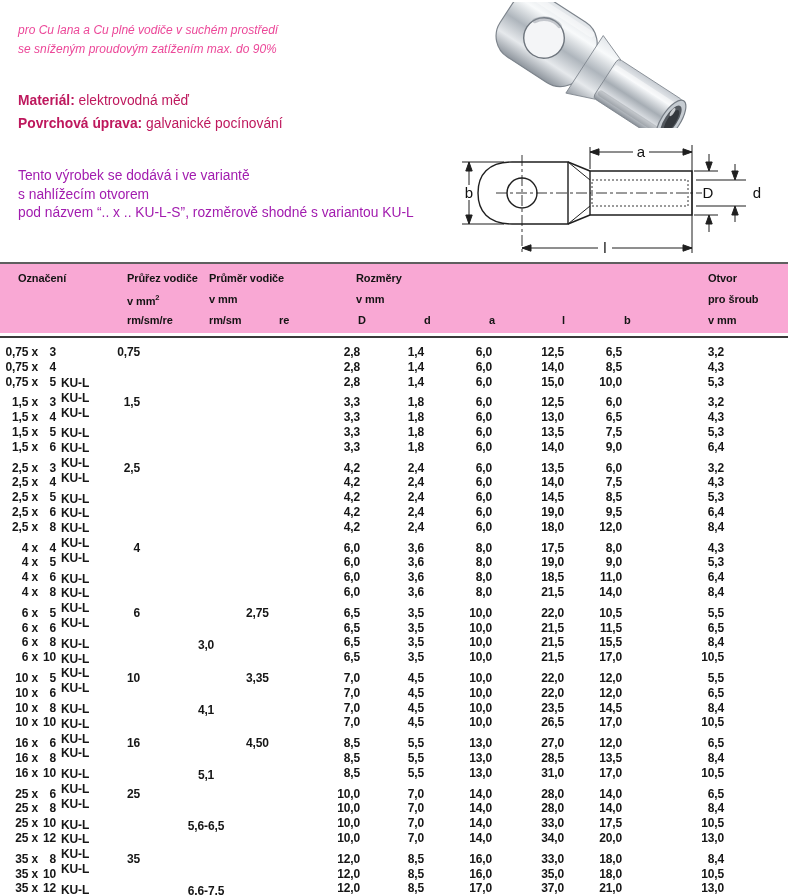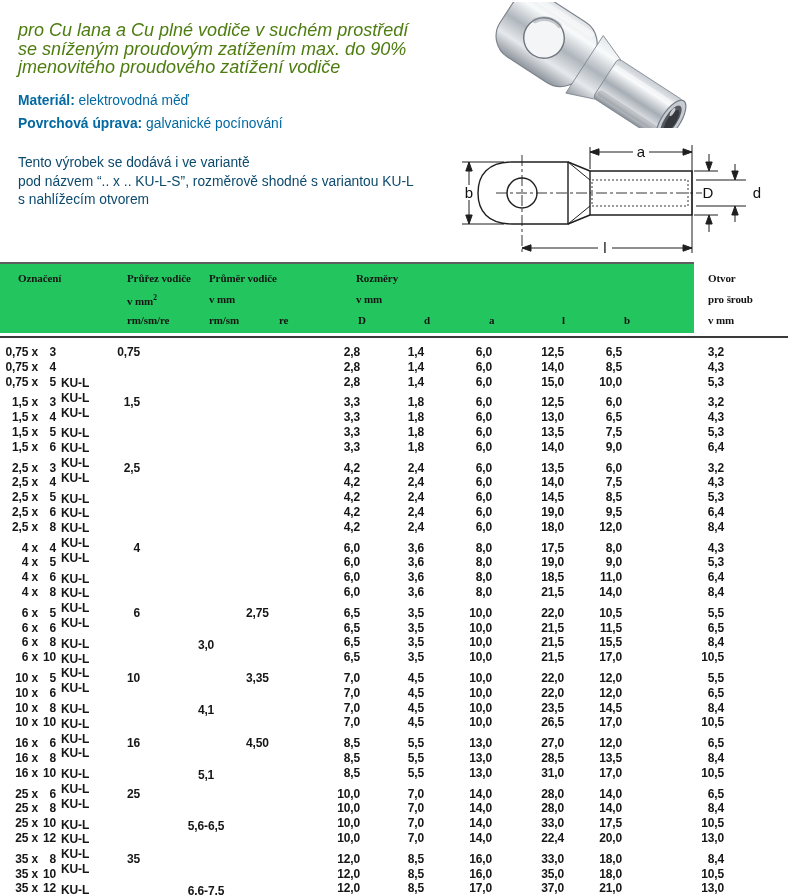--- a/index.html
+++ b/index.html
@@ -1,29 +1,29 @@
 <!DOCTYPE html>
 <html><head>
 <meta charset="utf-8">
 <style>
   html,body{margin:0;padding:0}
   body{
     width:788px;height:895px;position:relative;background:#ffffff;
     font-family:"Liberation Sans",sans-serif;color:#1a1a1a;overflow:hidden;
   }
   
-  .p1{position:absolute;left:18px;top:21px;font-style:italic;font-size:18px;line-height:18.6px;color:#4d7c0f;}
-  .infoline{position:absolute;left:18px;font-size:13.8px;color:#0369a1;white-space:nowrap;}
+  .p1{position:absolute;left:18px;top:21px;font-style:italic;font-size:12px;line-height:18.6px;color:#ec4899;}
+  .infoline{position:absolute;left:18px;font-size:13.8px;color:#be185d;white-space:nowrap;}
   .lbl{font-weight:700;}
-  .p2{position:absolute;left:18px;top:154px;font-size:13.8px;line-height:18.6px;color:#0c4a6e;}
+  .p2{position:absolute;left:18px;top:167px;font-size:13.8px;line-height:18.6px;color:#a21caf;}
 
   
   .band{
-    position:absolute;left:0;top:262px;width:694px;height:71px;
-    background:#22c55e;border-top:2px solid #5f5f5f;box-sizing:border-box;font-family:Liberation Serif, serif;
+    position:absolute;left:0;top:262px;width:788px;height:71px;
+    background:#f9a8d4;border-top:2px solid #5f5f5f;box-sizing:border-box;
   }
   .band .h{position:absolute;font-size:11px;font-weight:700;white-space:nowrap;letter-spacing:-0.1px;color:#141414;}
   .band sup{font-size:7.5px;}
   .rule{position:absolute;left:0;top:336px;width:788px;height:2.4px;background:#3a3a3a;}
 
   
   .tbody{position:absolute;left:0;top:345px;width:788px;}
   .tgroup{margin-bottom:6px;}
   .trow{
     display:grid;
@@ -42,37 +42,36 @@
   .photo{position:absolute;left:486px;top:2px;}
   .diagram{position:absolute;left:450px;top:135px;}
   .dimtext{font-family:"Liberation Sans",sans-serif;font-size:15px;fill:#111;}
 </style>
 </head>
 <body>
 
 <div class="p1">
   <div>pro Cu lana a Cu plné vodiče v suchém prostředí</div>
   <div>se sníženým proudovým zatížením max. do 90%</div>
-  <div>jmenovitého proudového zatížení vodiče</div>
 </div>
 
 <div class="infoline" style="top:93px;">
   <span class="lbl">Materiál:</span>
   <span>elektrovodná měď</span>
 </div>
 
 <div class="infoline" style="top:116px;">
   <span class="lbl">Povrchová úprava:</span>
   <span>galvanické pocínování</span>
 </div>
 
 <div class="p2">
   <div>Tento výrobek se dodává i ve variantě</div>
+  <div>s nahlížecím otvorem</div>
   <div>pod názvem “.. x .. KU-L-S”, rozměrově shodné s variantou KU-L</div>
-  <div>s nahlížecím otvorem</div>
 </div>
 
 <svg class="photo" width="300" height="126" viewBox="0 0 300 126">
   <defs>
     <linearGradient id="gm" x1="0" y1="-46" x2="0" y2="46" gradientUnits="userSpaceOnUse">
       <stop offset="0" stop-color="#dfe3e7"></stop>
         <stop offset="0.22" stop-color="#f8fafb"></stop>
       <stop offset="0.5" stop-color="#aeb5bc"></stop>
         <stop offset="0.75" stop-color="#e6e9ec"></stop>
       <stop offset="1" stop-color="#8e959d"></stop>
@@ -626,21 +625,21 @@
       <div class="trow">
         <span class="c1">25 x</span>
         <span class="c2">12</span>
         <span class="c3">KU-L</span>
         <span class="c4"></span>
         <span class="c5"></span>
         <span class="c6"></span>
         <span class="c7">10,0</span>
         <span class="c8">7,0</span>
         <span class="c9">14,0</span>
-        <span class="c10">22,4</span>
+        <span class="c10">34,0</span>
         <span class="c11">20,0</span>
         <span class="c12">13,0</span>
       </div>
     </div>
     <div class="tgroup">
       <div class="trow">
         <span class="c1">35 x</span>
         <span class="c2">8</span>
         <span class="c3">KU-L</span>
         <span class="c4">35</span>

